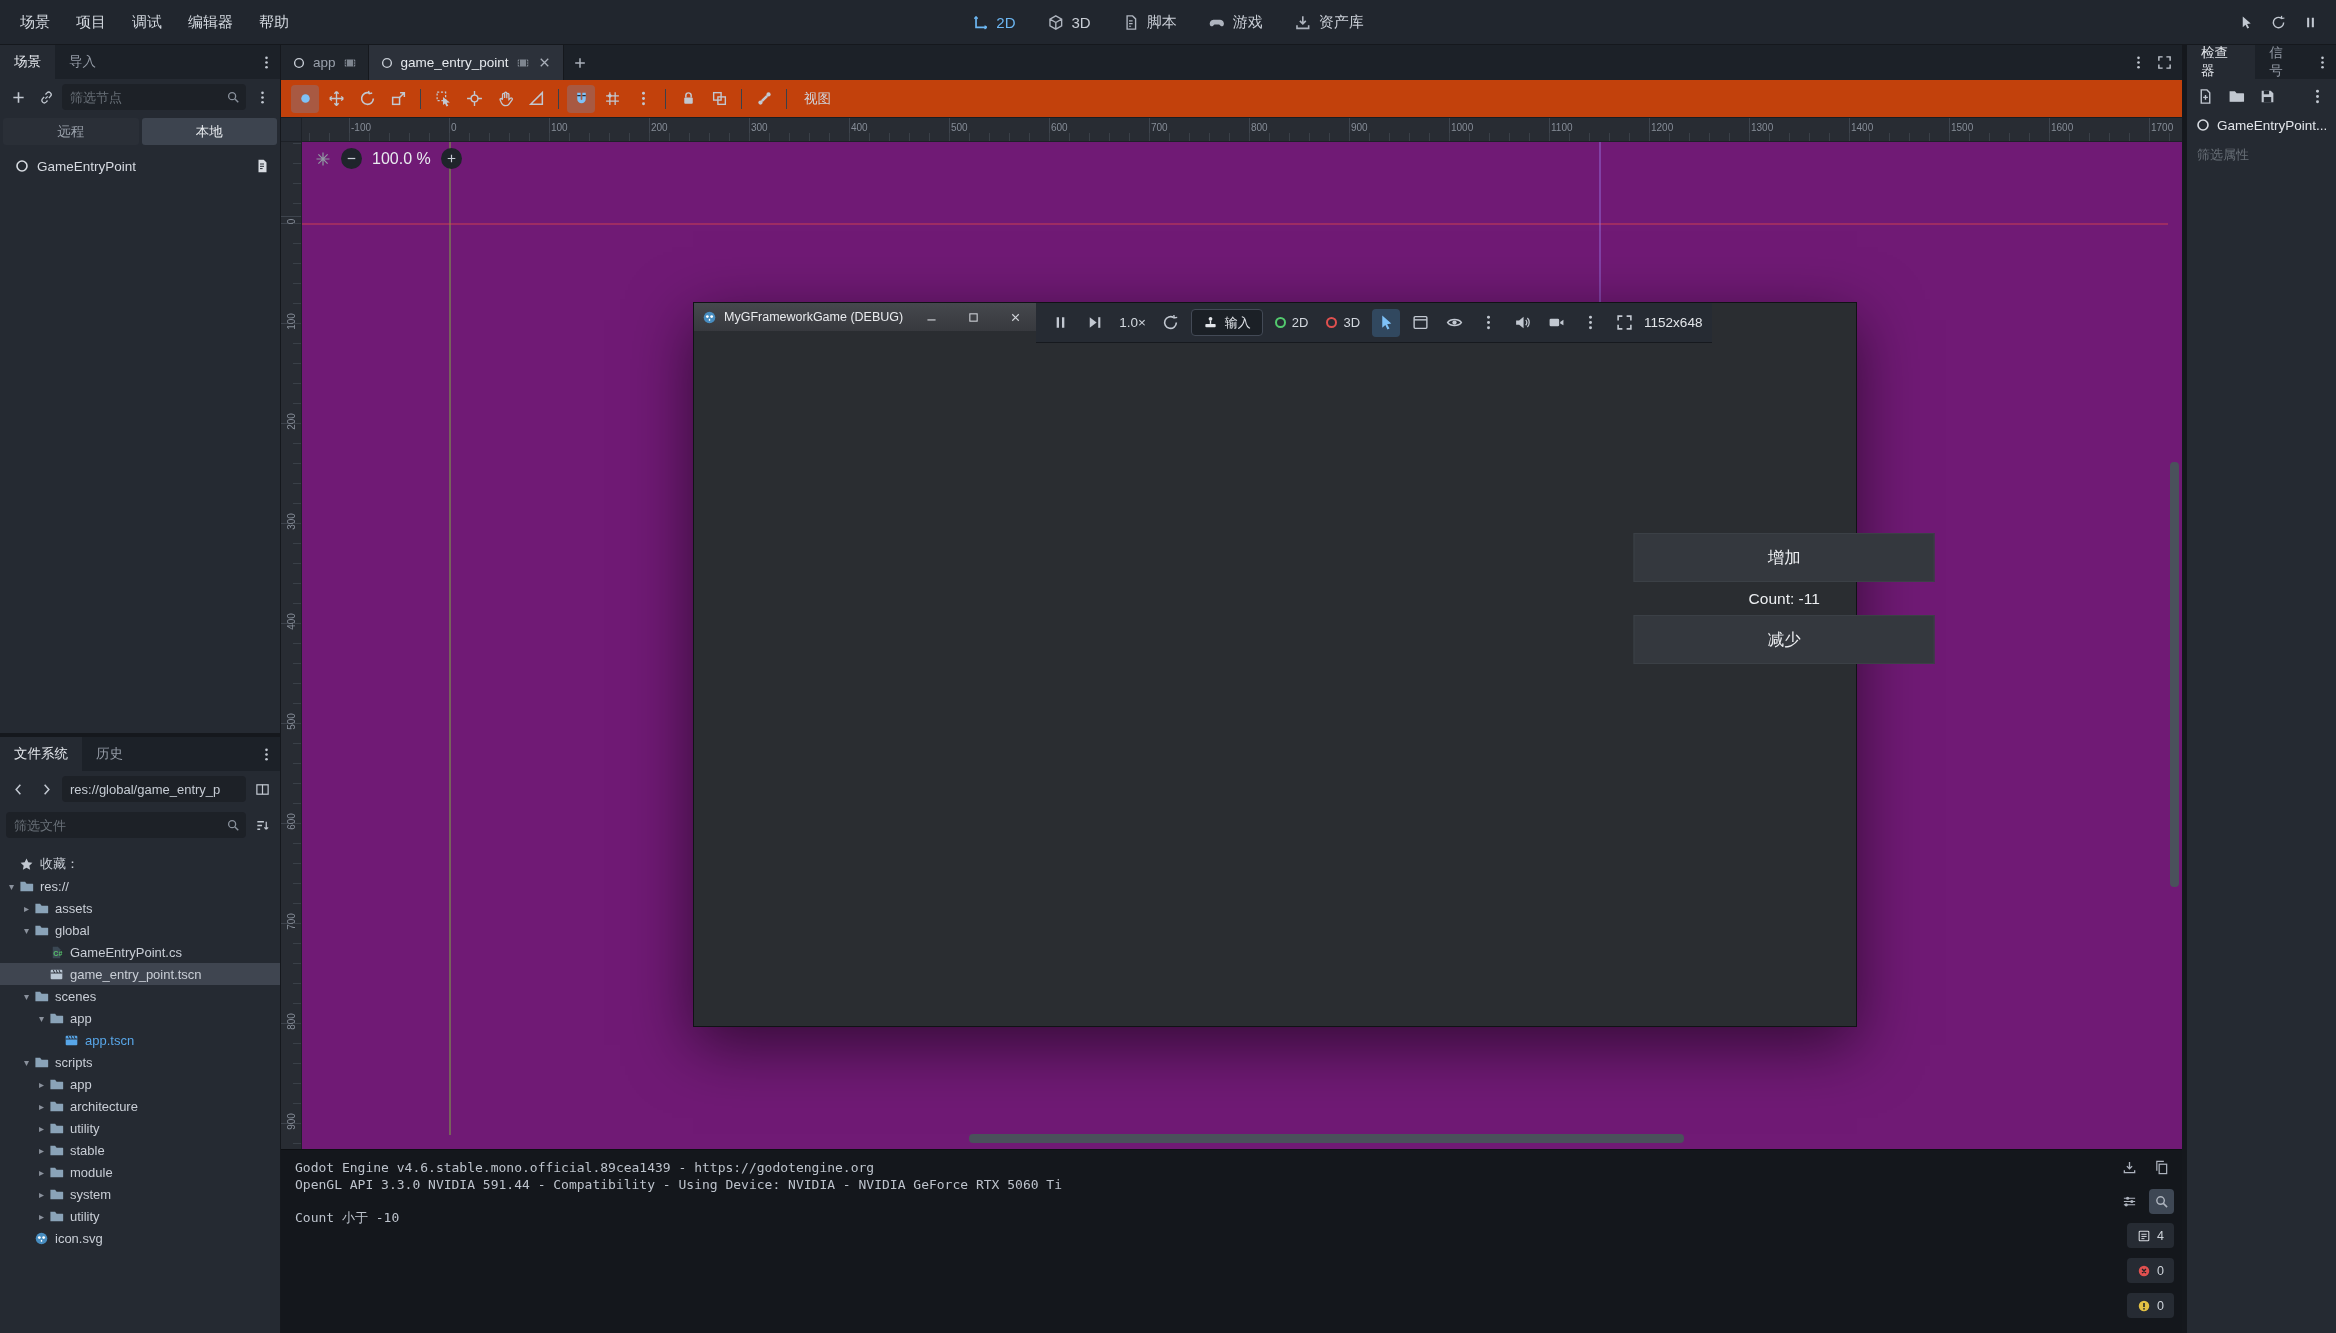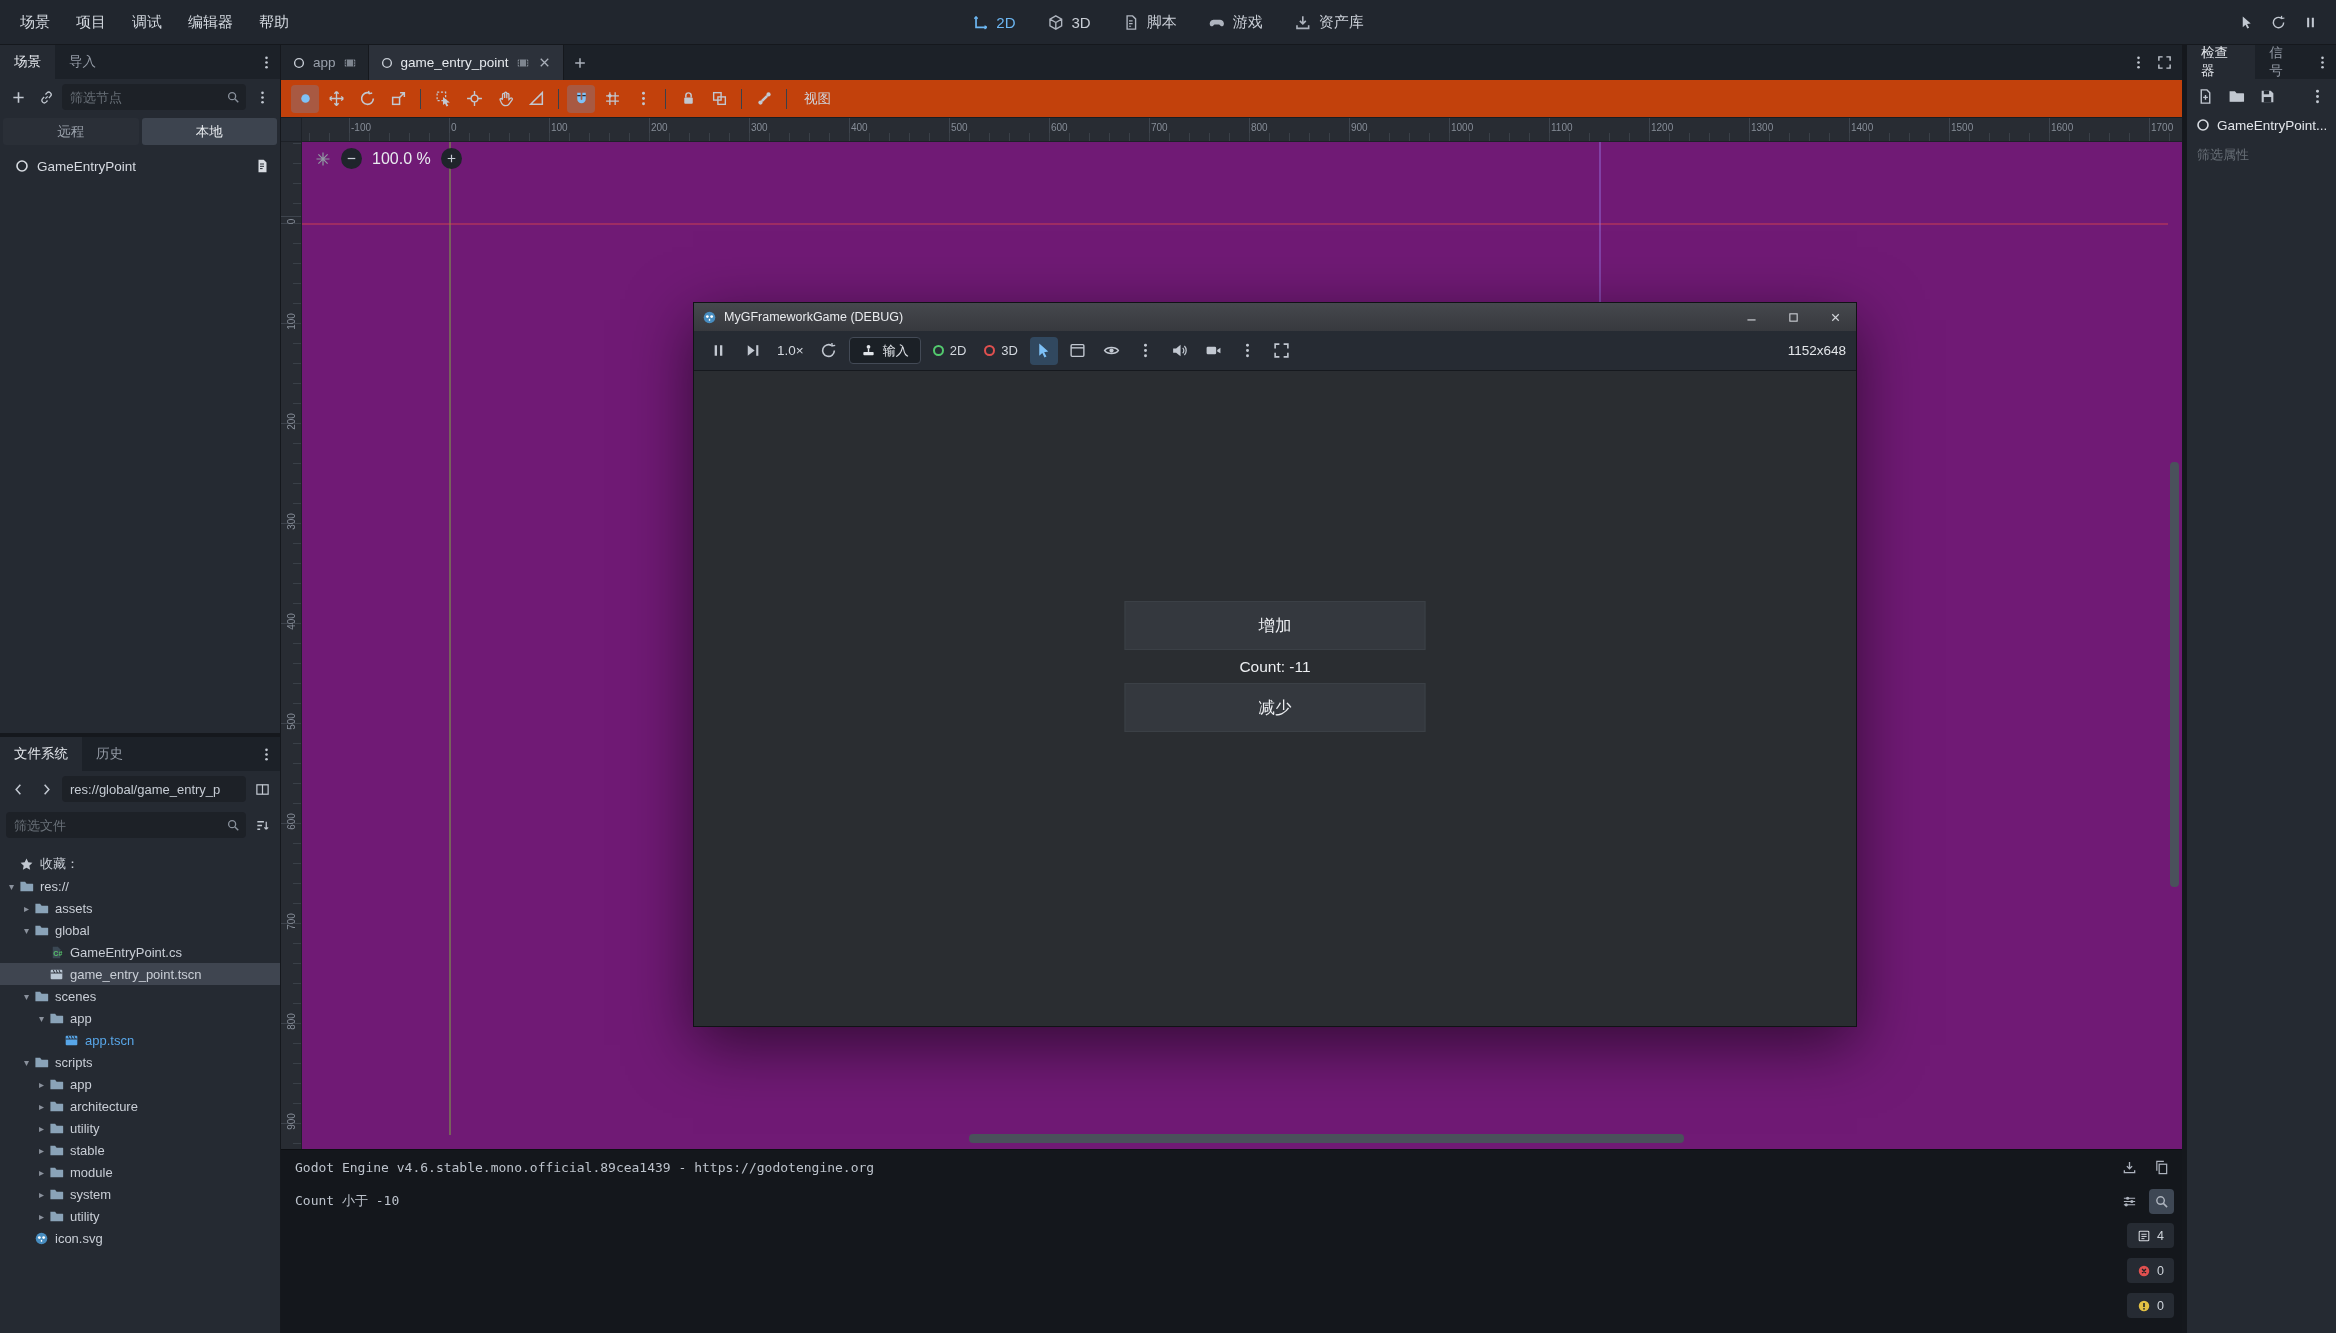--- a/index.html
+++ b/index.html
@@ -89,21 +89,21 @@
 .zoomctl .spin{width:16px;height:16px;color:#9098a2;}
 .zbtn{width:21px;height:21px;border-radius:50%;background:#1f242b;display:flex;align-items:center;justify-content:center;color:#c6ccd4;flex:none;}
 .zbtn .ic{width:11px;height:11px;}
 .zlabel{font-size:16px;color:#e8ebef;text-align:center;}
 .gline-v{position:absolute;left:168px;top:24px;bottom:14px;width:2px;background:rgba(128,185,62,.45);z-index:1;}
 .gline-h{position:absolute;top:105px;left:21px;right:14px;height:2px;background:rgba(224,72,72,.40);z-index:1;}
 .gline-p{position:absolute;left:1318px;top:24px;height:160px;width:2px;background:rgba(150,112,224,.45);z-index:1;}
 .vscroll{position:absolute;right:3px;top:344px;width:9px;height:425px;border-radius:4px;background:#4a515b;z-index:5;}
 .hscroll{position:absolute;left:688px;bottom:6px;height:9px;width:715px;border-radius:4px;background:#4a515b;z-index:5;}
 
-.gwin{position:absolute;left:412px;top:184px;width:1164px;height:725px;background:#2a2d31;border:1px solid #101215;box-shadow:0 18px 60px rgba(0,0,0,.55);z-index:6;display:flex;flex-direction:column;}
+.gwin{position:absolute;left:412px;top:184px;width:1164px;height:725px;background:#2a2d31;border:1px solid #101215;box-shadow:0 18px 60px rgba(0,0,0,.55);z-index:6;display:flex;flex-direction:row;}
 .gw-title{height:28px;background:linear-gradient(#45484d,#37393e);display:flex;align-items:center;padding-left:8px;gap:7px;flex:none;}
 .gw-title .ic{width:15px;height:15px;}
 .gw-title .ttl{font-size:12.5px;color:#e9ebee;}
 .gw-btns{margin-left:auto;display:flex;height:100%;}
 .gw-btn{width:42px;height:100%;display:flex;align-items:center;justify-content:center;color:#d3d6db;}
 .gw-btn .ic{width:13px;height:13px;}
 .gw-toolbar{height:40px;background:#262b33;border-bottom:1px solid #16191e;display:flex;align-items:center;gap:6px;padding:0 10px;flex:none;}
 .speed{font-size:13.5px;color:#d3d8df;padding:0 5px;}
 .toggle-btn{display:flex;align-items:center;gap:7px;height:27px;padding:0 11px;background:#1b2026;border:1px solid #434a56;border-radius:4px;font-size:13px;color:#e2e5ea;flex:none;}
 .toggle-btn .ic{width:15px;height:15px;}
@@ -938,20 +938,21 @@
         </div>
       </div>
 
       <div class="vscroll"></div>
       <div class="hscroll"></div>
     </div>
 
     <div class="output">
       <div class="out-lines" id="out-lines">
           <div class="out-line">Godot Engine v4.6.stable.mono.official.89cea1439 - https://godotengine.org</div>
+          <div class="out-line">OpenGL API 3.3.0 NVIDIA 591.44 - Compatibility - Using Device: NVIDIA - NVIDIA GeForce RTX 5060 Ti</div>
           <div class="out-line">&nbsp;</div>
           <div class="out-line">Count 小于 -10</div>
         </div>
       <div class="out-side">
         <span id="out-side-icons" style="display:flex;flex-direction:column;gap:9px;align-items:flex-end;">
             <div class="out-iconrow">
               <div class="out-btn">
                 <span class="ic">
                   <svg viewBox="0 0 16 16">
                     <path d="M8 2 V9 M5.2 6.5 L8 9.3 L10.8 6.5 M2.5 11 V13.5 H13.5 V11" stroke="currentColor" fill="none" stroke-width="1.4"></path>

